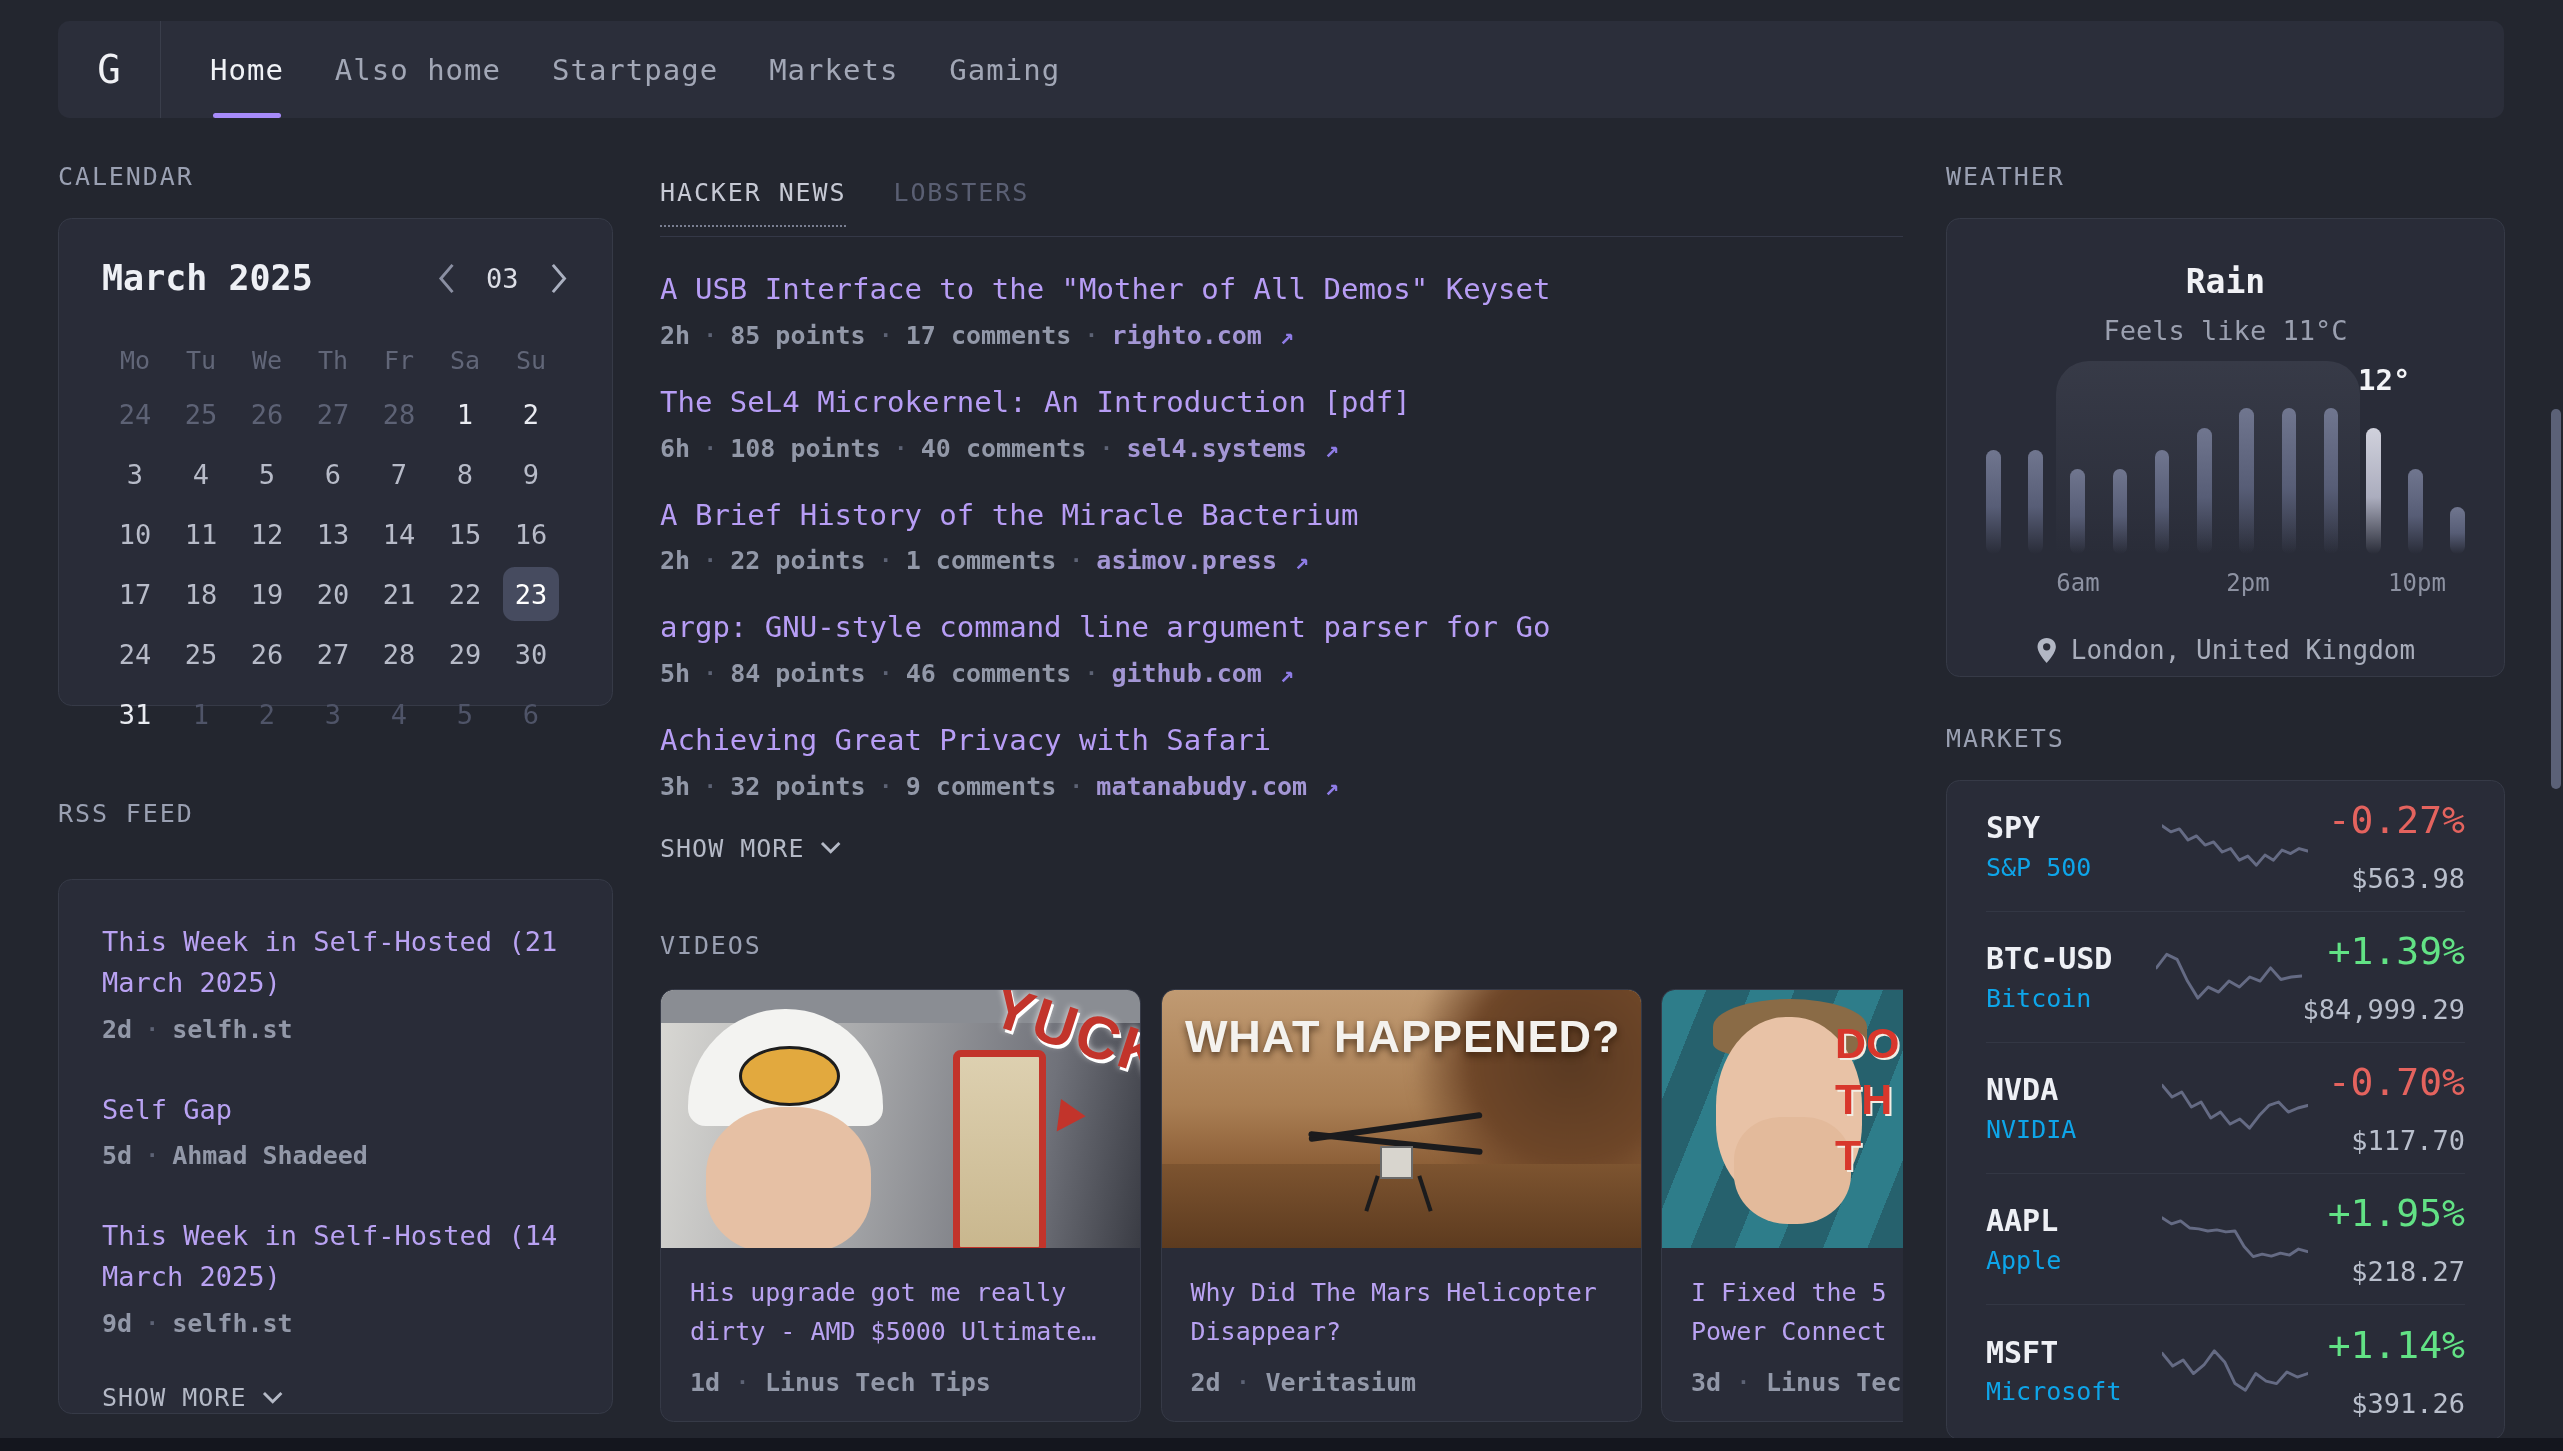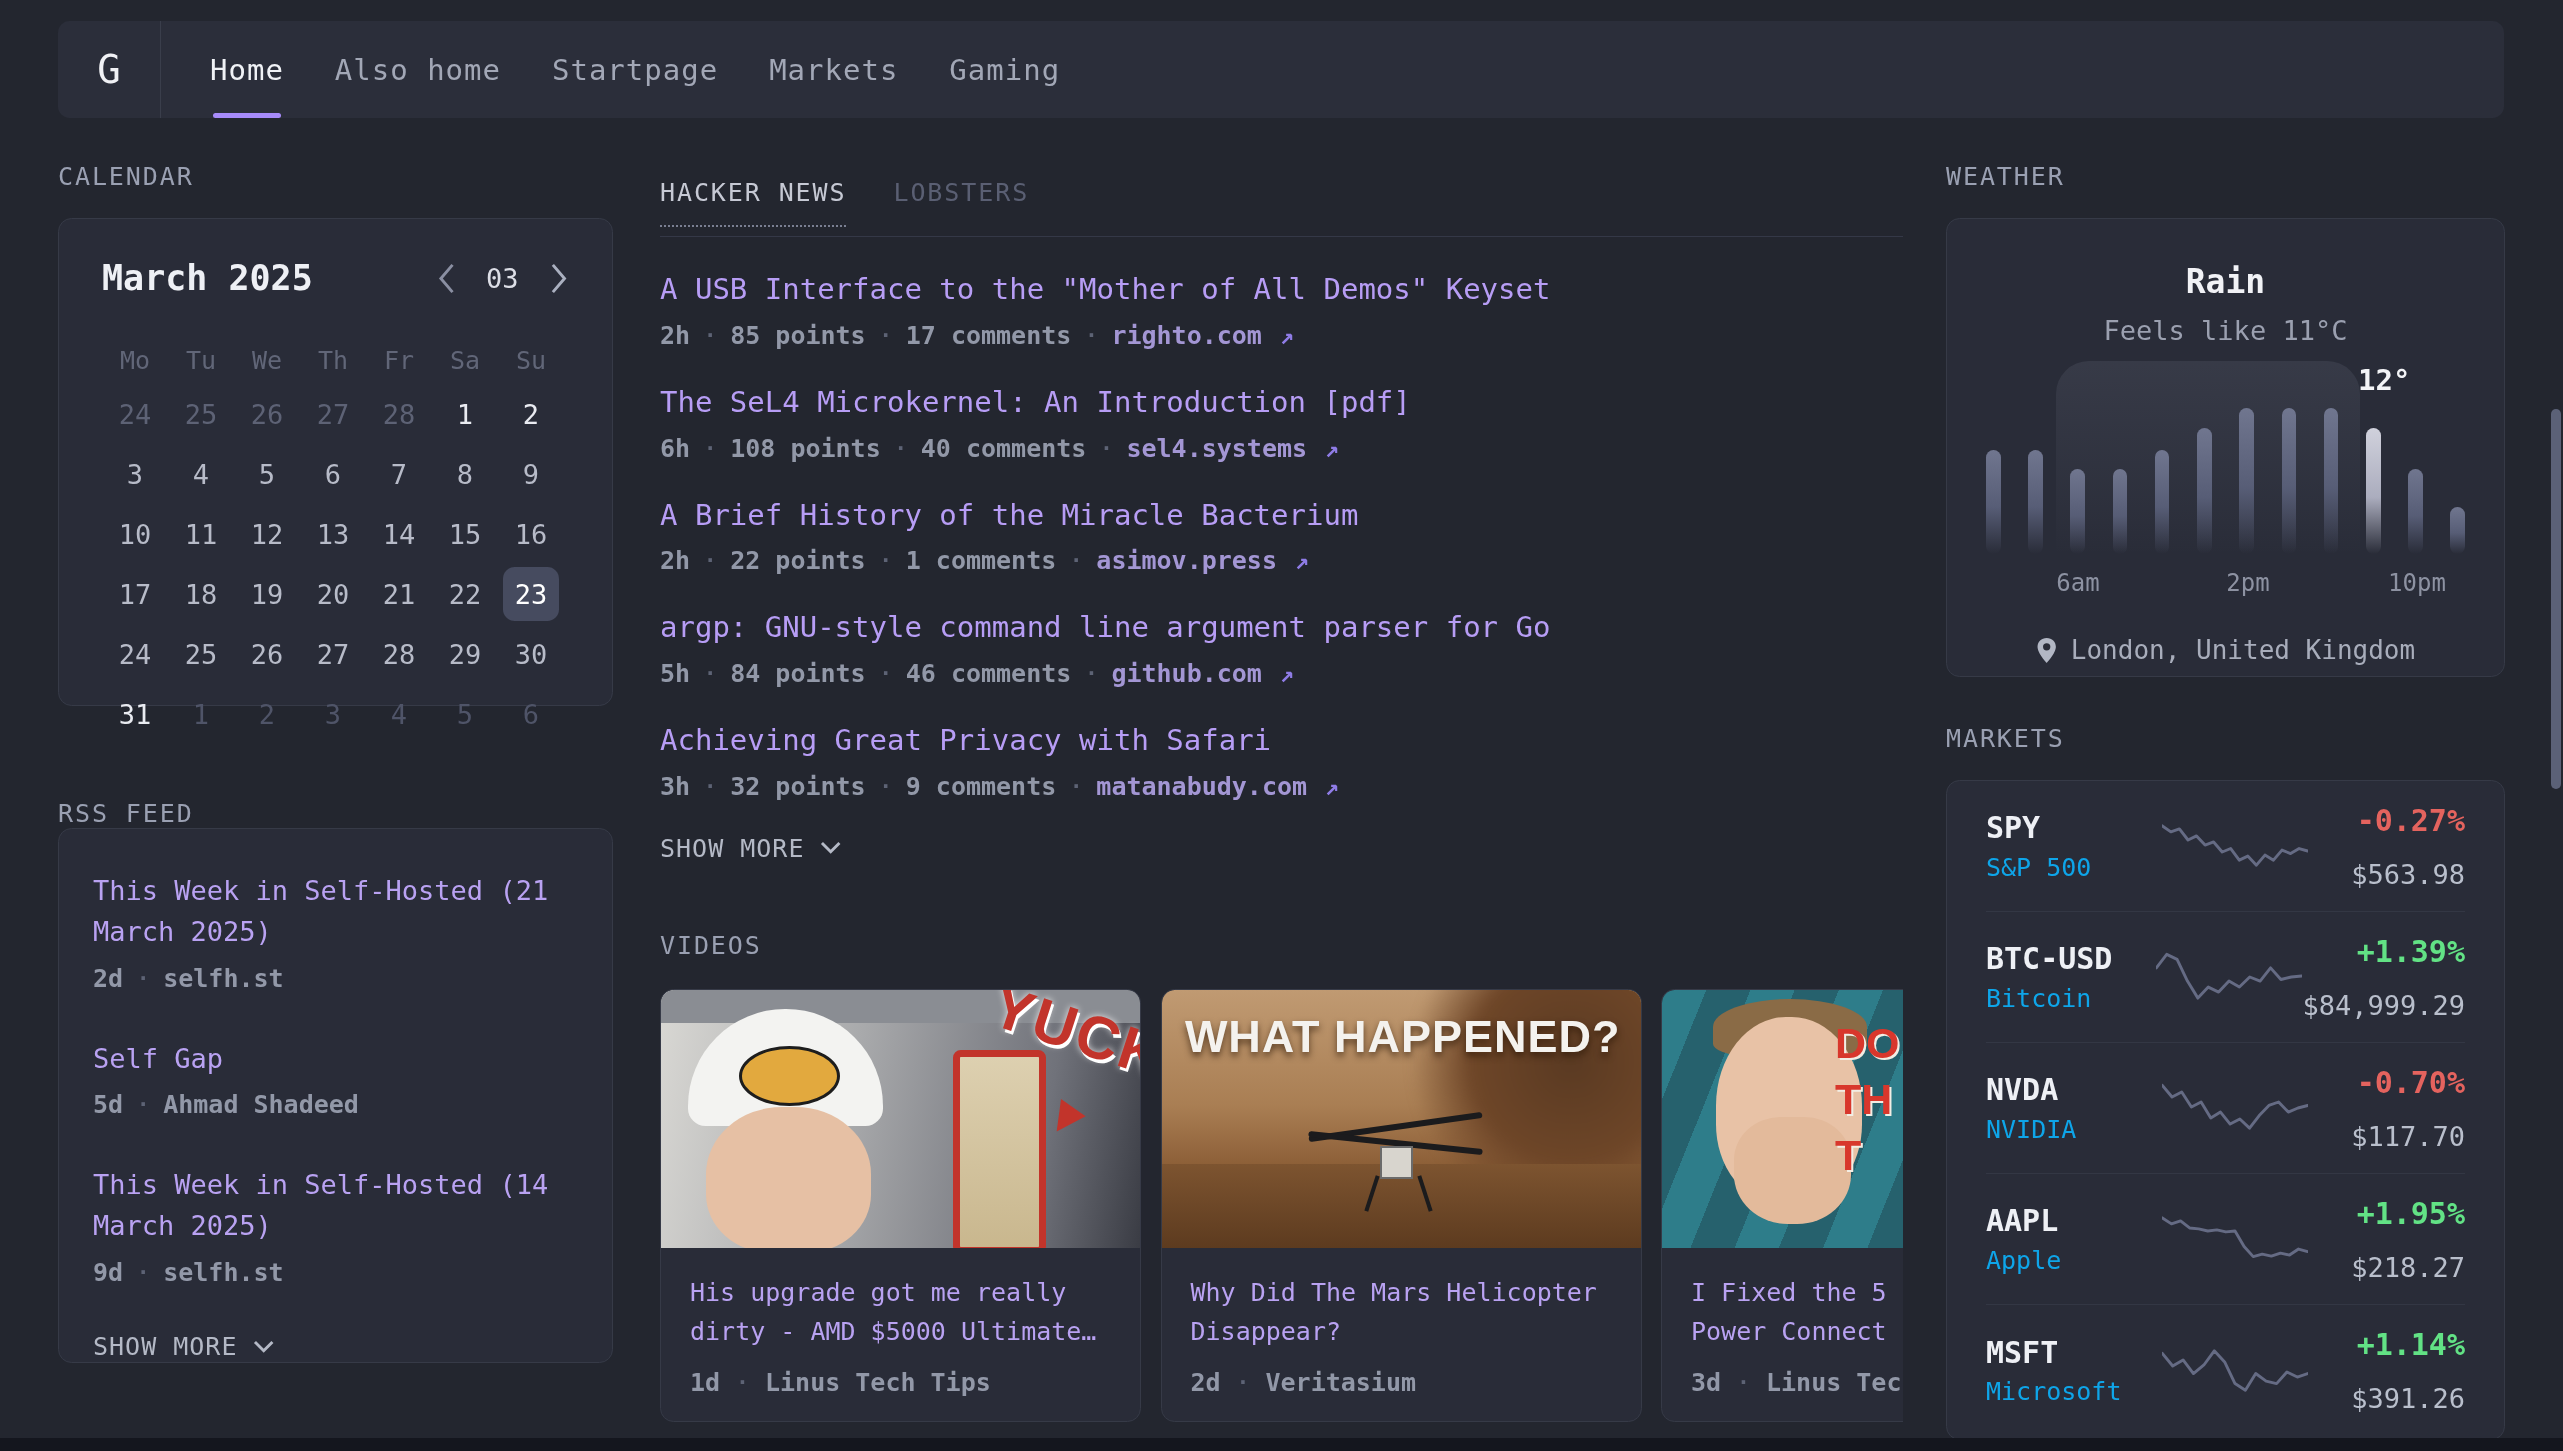--- a/index.html
+++ b/index.html
@@ -54,21 +54,21 @@
   .cal-day { height:60px; display:flex; align-items:center; justify-content:center;
     font-size:27px; color:#b7bbc8; cursor:pointer; }
   .cal-day span { display:flex; align-items:center; justify-content:center;
     width:56px; height:54px; border-radius:11.7px; }
   .cal-day.prev { color:#5d6275; }
   .cal-day.next { color:#4f5468; }
   .cal-day.b    { color:#e9ebf1; }
   .cal-day.sel  { color:#ffffff; }
   .cal-day.sel span { background:#464b5f; }
   
-  .rss-card { padding:41px 34px; height:535px; }
+  .rss-card { margin-top:51px; padding:41px 43px; height:535px; }
   .rss-item { margin-bottom:45px; cursor:pointer; }
   .rss-title { font-size:27px; line-height:41px; color:#b9a2f2; }
   .meta { font-size:25px; color:#9298a8; display:flex; align-items:center; gap:13.6px; margin-top:11.7px;font-weight:bold; }
   .meta .dot { color:#5d6375; font-size:21.4px; }
   .show-more { display:flex; align-items:center; gap:15.6px; font-size:25px;
     letter-spacing:1px; color:#b4b9c6; cursor:pointer; }
   
   .news-tabs { display:flex; gap:47px; margin-top:43px; }
   .news-tab { position:relative; font-size:25px; letter-spacing:1.9px; color:#5a5f73;
     cursor:pointer; padding-bottom:17.5px; }
@@ -155,21 +155,21 @@
   
   .mkt-card { margin-top:27px; padding:0 39px; height:660px; }
   .mkt-row { display:flex; align-items:center; height:131px;
     border-bottom:1px solid #333744; cursor:pointer; }
   .mkt-row:last-child { border-bottom:none; }
   .mkt-names { width:183px; }
   .mkt-ticker { font-size:30px; font-weight:bold; color:#eef0f5; }
   .mkt-name { font-size:25px; color:#0ea5e9; margin-top:7.8px; }
   .mkt-spark { flex:1; display:flex; justify-content:center; }
   .mkt-right { width:163px; text-align:right; }
-  .mkt-change { font-size:30px; font-weight:bold; }
+  .mkt-change { font-size:38px; font-weight:normal; }
   .mkt-change.down { color:#e4635e; }
   .mkt-change.up { color:#62e285; }
   .mkt-price { font-size:27px; color:#b9bfcc; margin-top:21px; }
   
   .bottom-strip { position:absolute; left:0; bottom:0; width:100%; height:13.6px; background:#14161e; }
   .scrollbar-thumb { position:absolute; right:1.9px; top:409px; width:9.7px; height:380px;
     background:#5b6177; border-radius:4.9px; }
   svg.chev { display:block; }
 </style>
 </head>

